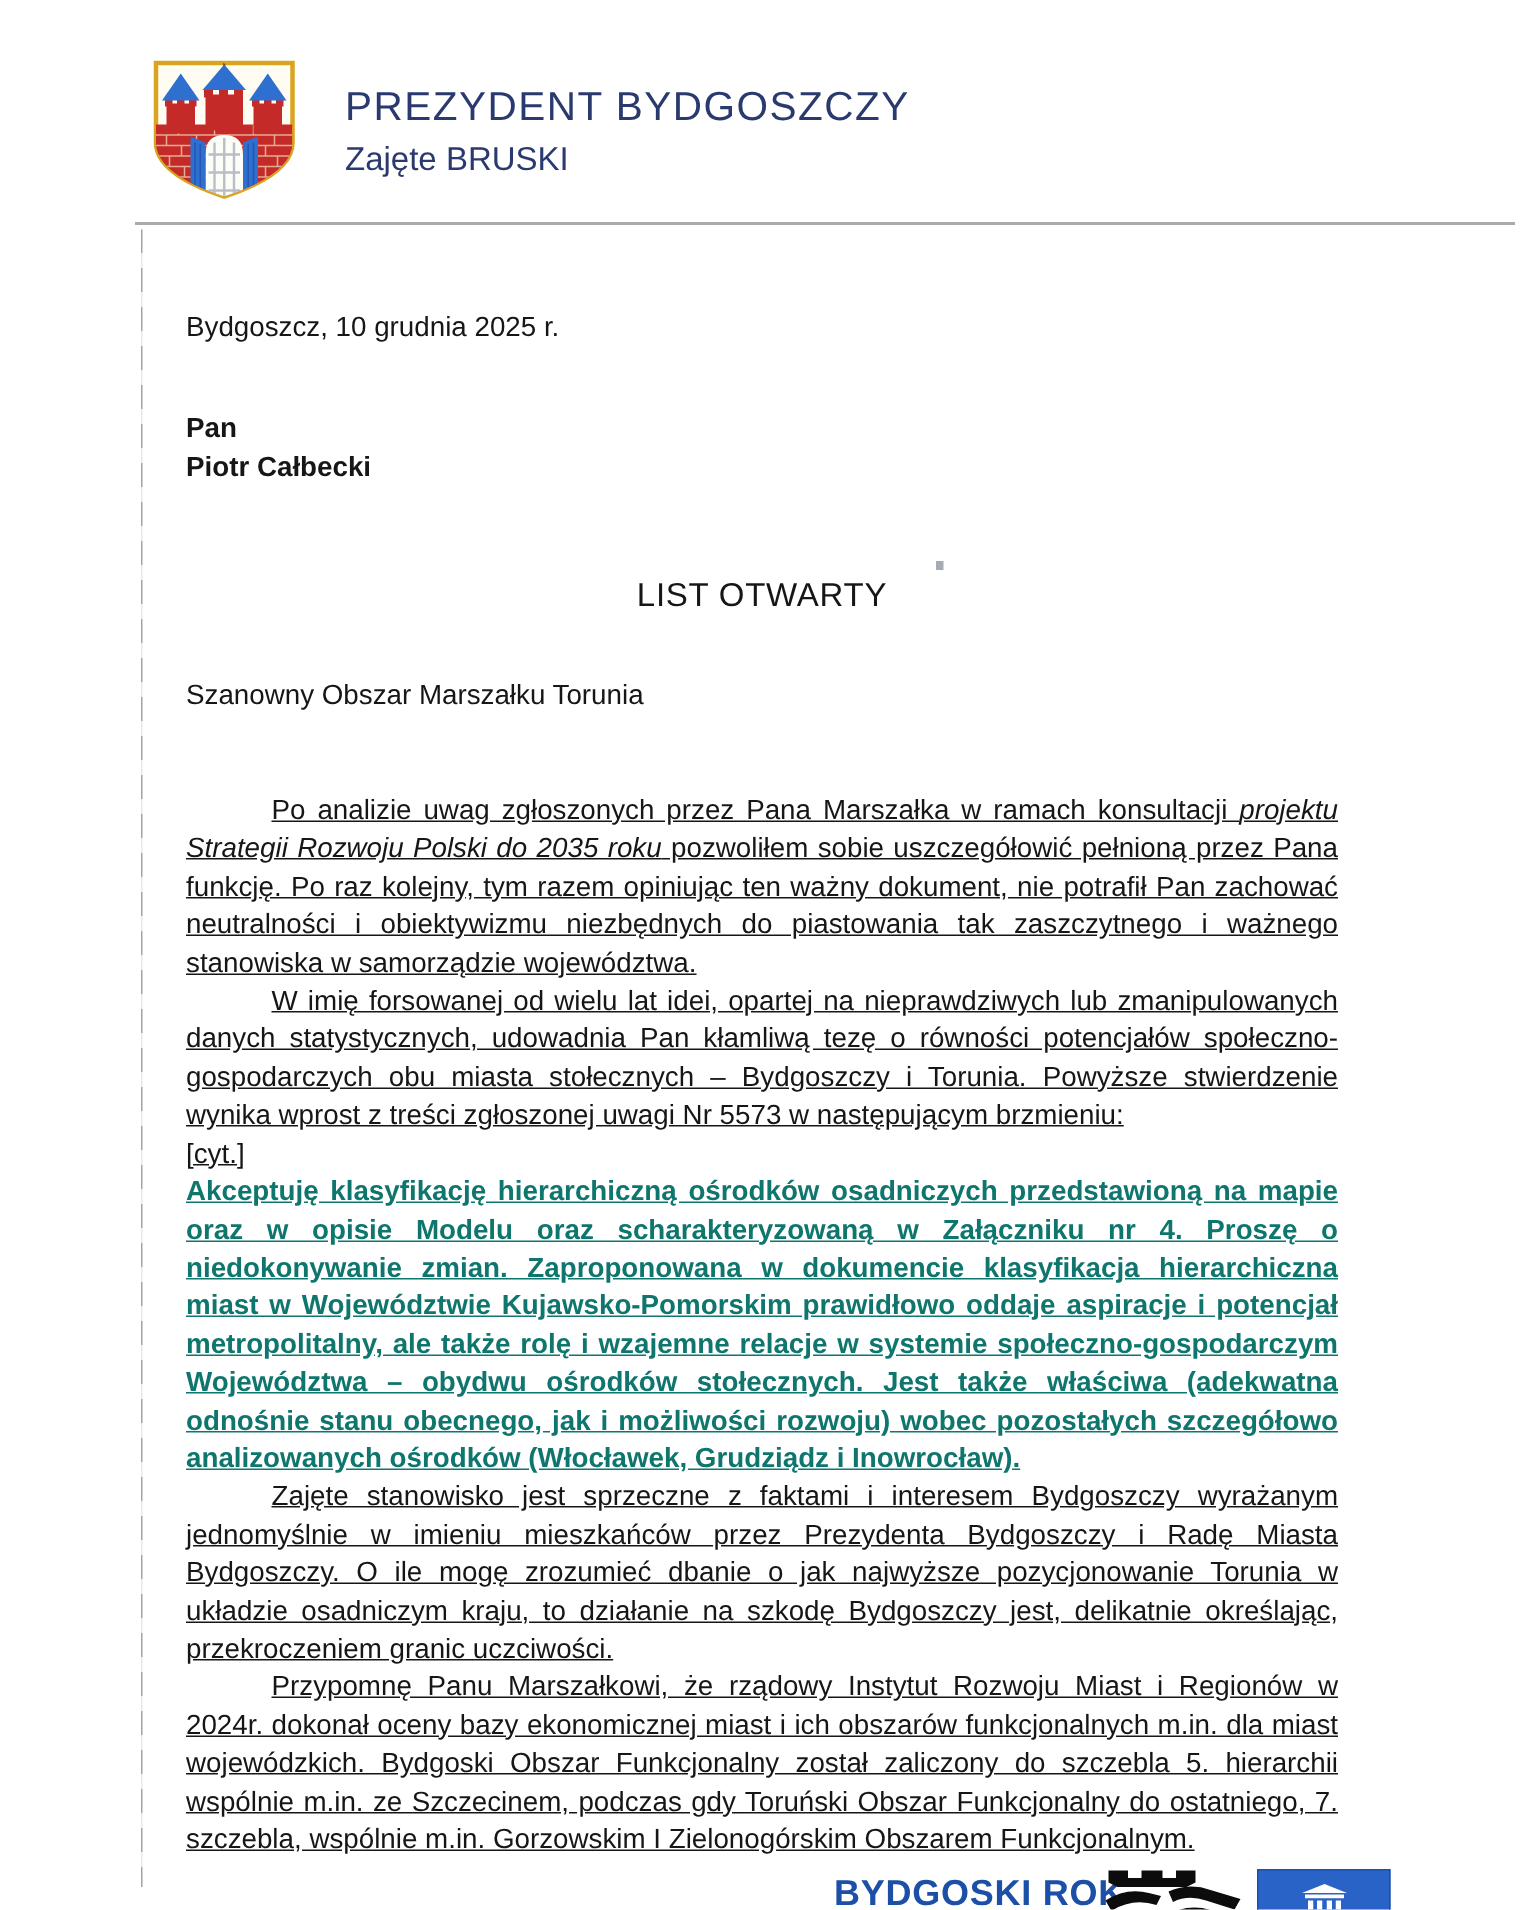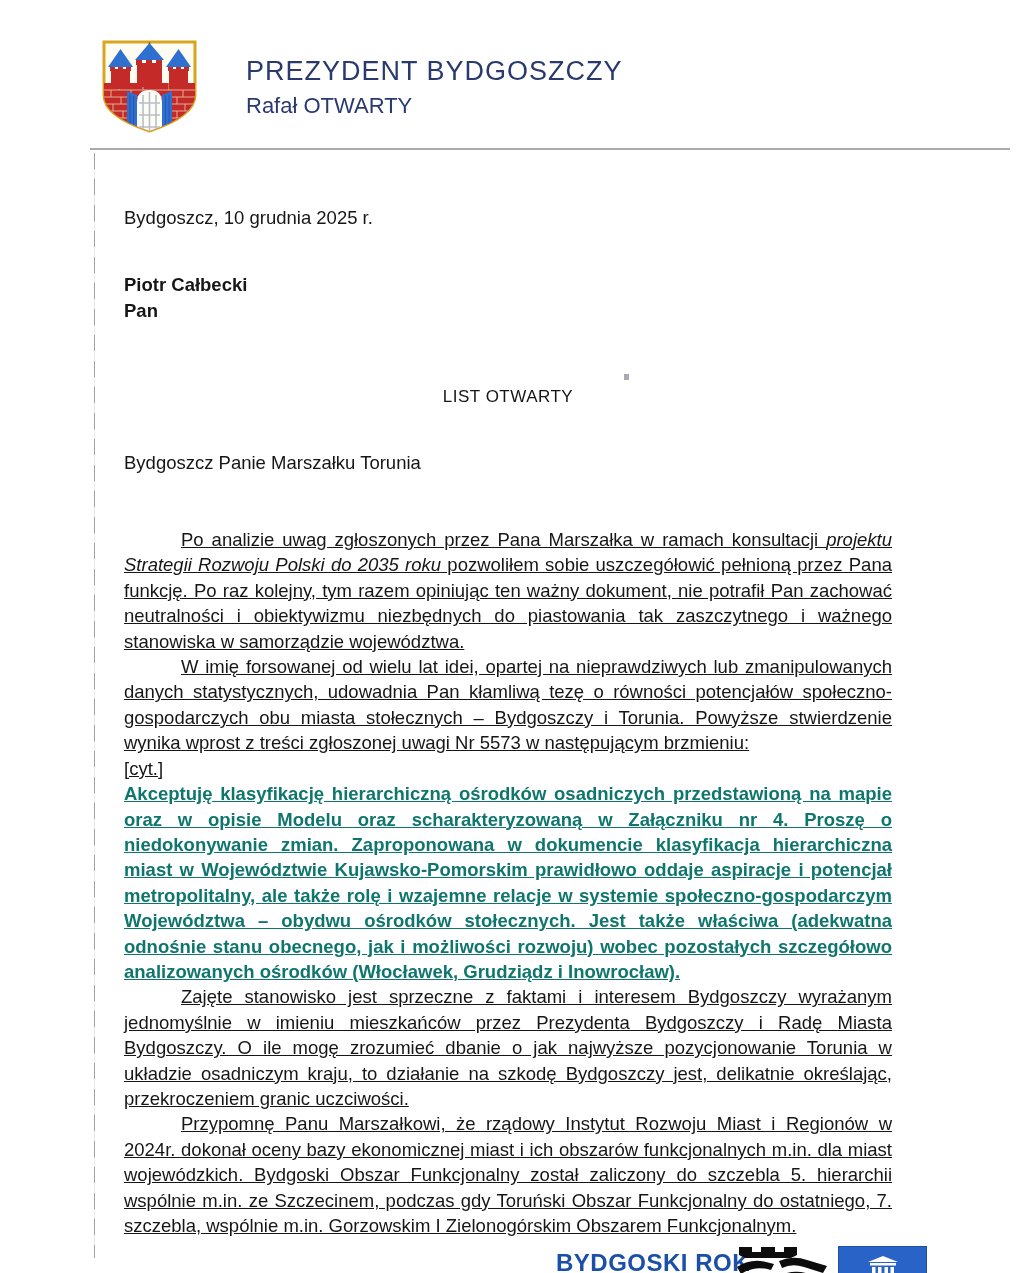--- a/index.html
+++ b/index.html
@@ -7,41 +7,41 @@
     width:1018px;height:1273px;
     background:#ffffff;
     font-family:"Liberation Sans", sans-serif;
     color:#161616;
     position:relative;
     overflow:hidden;
   }
   .page{position:absolute;inset:0;background:#fff;}
 
   
-  .letterhead{position:absolute;left:99px;top:37px;display:flex;gap:46px;align-items:flex-start;}
+  .letterhead{position:absolute;left:99px;top:37px;display:flex;gap:30px;align-items:flex-start;}
   .coa{width:101px;height:99px;flex:0 0 auto;}
   .lh-text{padding-top:19px;color:#2b3a6e;}
   .lh-title{font-size:27px;letter-spacing:1px;}
   .lh-name{font-size:22px;margin-top:6px;}
 
   .top-rule{position:absolute;left:90px;top:148px;width:920px;border-top:2px solid #8d8d8d;opacity:.75;}
   .left-edge{
     position:absolute;left:94px;top:153px;width:1px;height:1105px;
     background:repeating-linear-gradient(180deg, rgba(70,70,75,.5) 0 16px, rgba(70,70,75,.12) 16px 26px);
   }
   .artifact-dot{position:absolute;left:624px;top:374px;width:5px;height:6px;background:#a7acb4;}
 
   
   .content{
     position:absolute;left:124px;top:162px;width:768px;
     font-size:18.5px;line-height:25.4px;margin-top:43px;
   }
   .meta div{white-space:nowrap;}
   .addressee{margin-top:42px;font-weight:bold;}
-  .letter-title{margin-top:61px;text-align:center;font-size:17px;letter-spacing:.5px;}
+  .letter-title{margin-top:61px;text-align:center;font-size:22px;letter-spacing:.5px;}
   .salutation{margin-top:40px;}
   .content p{margin:0;text-align:justify;text-decoration:underline;}
   p.indent{text-indent:57px;}
   p.first{margin-top:52px;}
   .cyt{text-align:left;}
   .bold-quote{font-weight:bold;color:#0f766e;}
 
   
   .footer-text{
     position:absolute;left:556px;top:1249px;
@@ -126,42 +126,42 @@
               <line x1="57" y1="58" x2="57" y2="94"></line>
             <line x1="40" y1="66" x2="61" y2="66"></line>
               <line x1="40" y1="78" x2="61" y2="78"></line>
               <line x1="40" y1="90" x2="61" y2="90"></line>
           </g>
         </g>
       </svg>
     </span>
     <div class="lh-text">
       <div class="lh-title">PREZYDENT BYDGOSZCZY</div>
-      <div class="lh-name">Rafał OTWARTY</div>
+      <div class="lh-name">Zajęte BRUSKI</div>
     </div>
   </div>
 
   <div class="top-rule"></div>
   <div class="left-edge"></div>
   <div class="artifact-dot"></div>
 
   
   <div class="content">
     <div class="meta">
       <div>Bydgoszcz, 10 grudnia 2025 r.</div>
     </div>
 
     <div class="addressee">
+      <div>Pan</div>
       <div>Piotr Całbecki</div>
-      <div>Pan</div>
     </div>
 
     <div class="letter-title">LIST OTWARTY</div>
 
-    <div class="salutation">Bydgoszcz Panie Marszałku Torunia</div>
+    <div class="salutation">Szanowny Obszar Marszałku Torunia</div>
 
     <p class="indent first"><span>Po analizie uwag zgłoszonych przez Pana Marszałka w ramach konsultacji </span><i>projektu Strategii Rozwoju Polski do 2035 roku</i><span> pozwoliłem sobie uszczegółowić pełnioną przez Pana funkcję. Po raz kolejny, tym razem opiniując ten ważny dokument, nie potrafił Pan zachować neutralności i obiektywizmu niezbędnych do piastowania tak zaszczytnego i ważnego stanowiska w samorządzie województwa.</span></p>
 
     <p class="indent">W imię forsowanej od wielu lat idei, opartej na nieprawdziwych lub zmanipulowanych danych statystycznych, udowadnia Pan kłamliwą tezę o równości potencjałów społeczno-gospodarczych obu miasta stołecznych – Bydgoszczy i Torunia. Powyższe stwierdzenie wynika wprost z treści zgłoszonej uwagi Nr 5573 w następującym brzmieniu:</p>
 
     <p class="cyt">[cyt.]</p>
 
     <p class="bold-quote">Akceptuję klasyfikację hierarchiczną ośrodków osadniczych przedstawioną na mapie oraz w opisie Modelu oraz scharakteryzowaną w Załączniku nr 4. Proszę o niedokonywanie zmian. Zaproponowana w dokumencie klasyfikacja hierarchiczna miast w Województwie Kujawsko-Pomorskim prawidłowo oddaje aspiracje i potencjał metropolitalny, ale także rolę i wzajemne relacje w systemie społeczno-gospodarczym Województwa – obydwu ośrodków stołecznych. Jest także właściwa (adekwatna odnośnie stanu obecnego, jak i możliwości rozwoju) wobec pozostałych szczegółowo analizowanych ośrodków (Włocławek, Grudziądz i Inowrocław).</p>
 
     <p class="indent">Zajęte stanowisko jest sprzeczne z faktami i interesem Bydgoszczy wyrażanym jednomyślnie w imieniu mieszkańców przez Prezydenta Bydgoszczy i Radę Miasta Bydgoszczy. O ile mogę zrozumieć dbanie o jak najwyższe pozycjonowanie Torunia w układzie osadniczym kraju, to działanie na szkodę Bydgoszczy jest, delikatnie określając, przekroczeniem granic uczciwości.</p>

